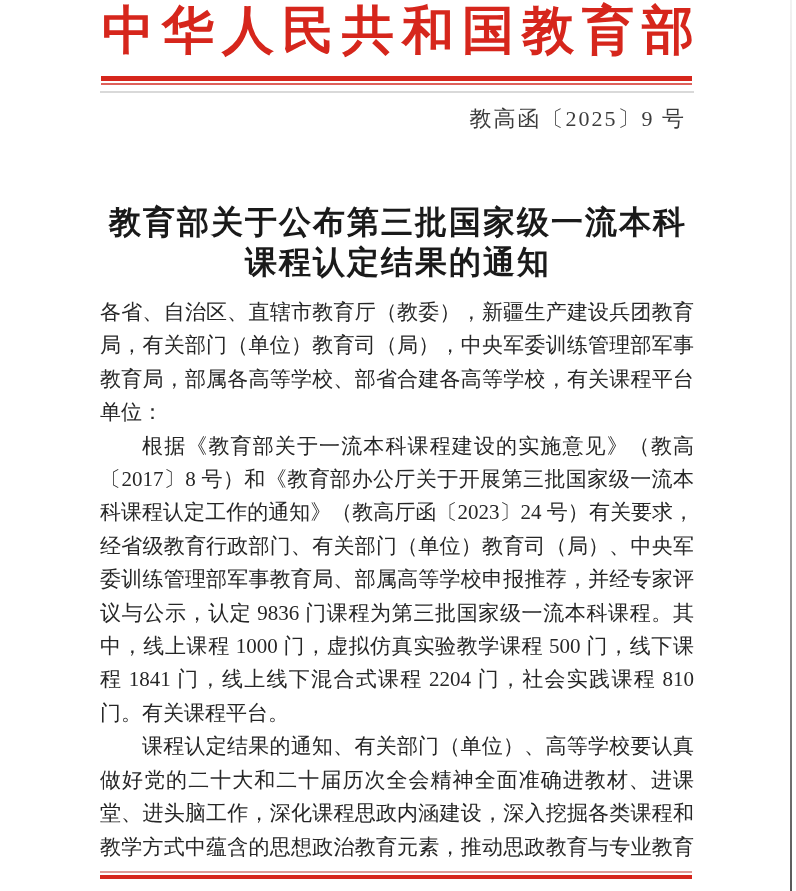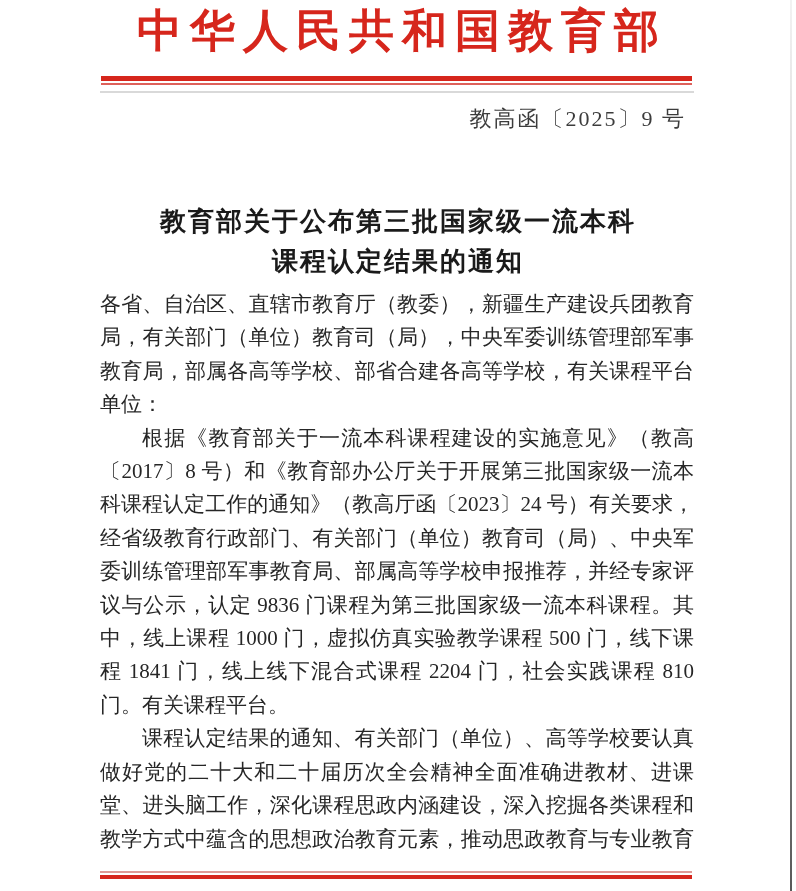--- a/index.html
+++ b/index.html
@@ -17,21 +17,21 @@
   }
   
   .agency {
     position: absolute;
     top: 2px;
     left: 0;
     width: 100%;
     text-align: center;
     color: var(--accent, #d6261c);
     font-weight: bold;
-    font-size: 45px;
+    font-size: 52px;
     line-height: 58px;
     letter-spacing: 8px;
     text-indent: 8px;
     white-space: nowrap;
   }
   
   .rule-top {
     position: absolute;
     top: 76px;
     left: 101px;
@@ -59,29 +59,29 @@
     white-space: nowrap;
   }
   
   .title {
     position: absolute;
     top: 202px;
     left: 0;
     width: 100%;
     text-align: center;
     font-weight: bold;
-    font-size: 26px;
+    font-size: 32px;
     line-height: 40px;
     letter-spacing: 2px;
     color: #1a1a1a;
   }
   
   .bodytext {
     position: absolute;
-    top: 288px;
+    top: 296px;
     left: 100px;
     width: 594px;
     font-size: 21px;
     line-height: 33.4px;
     color: #262626;
   }
   .para { margin: 0; }
   .para .line {
     text-align: justify;
     text-align-last: justify;

